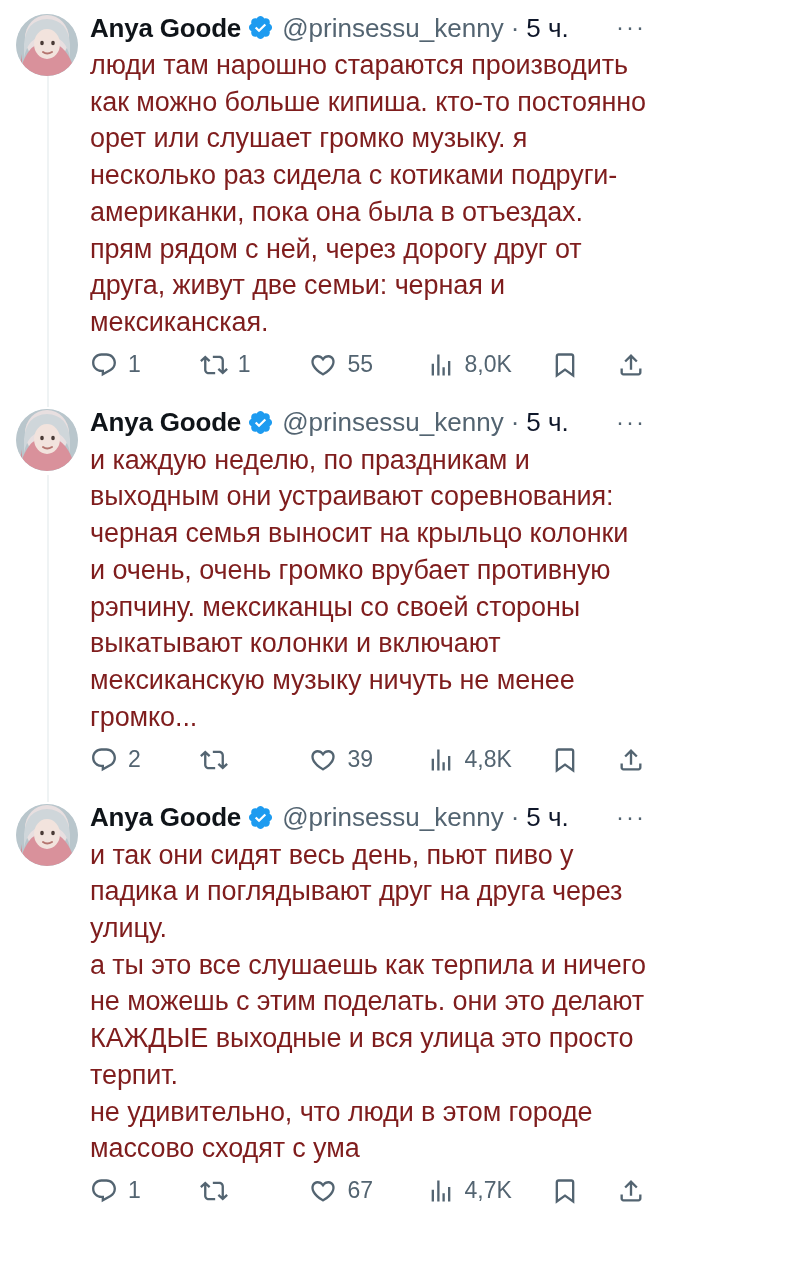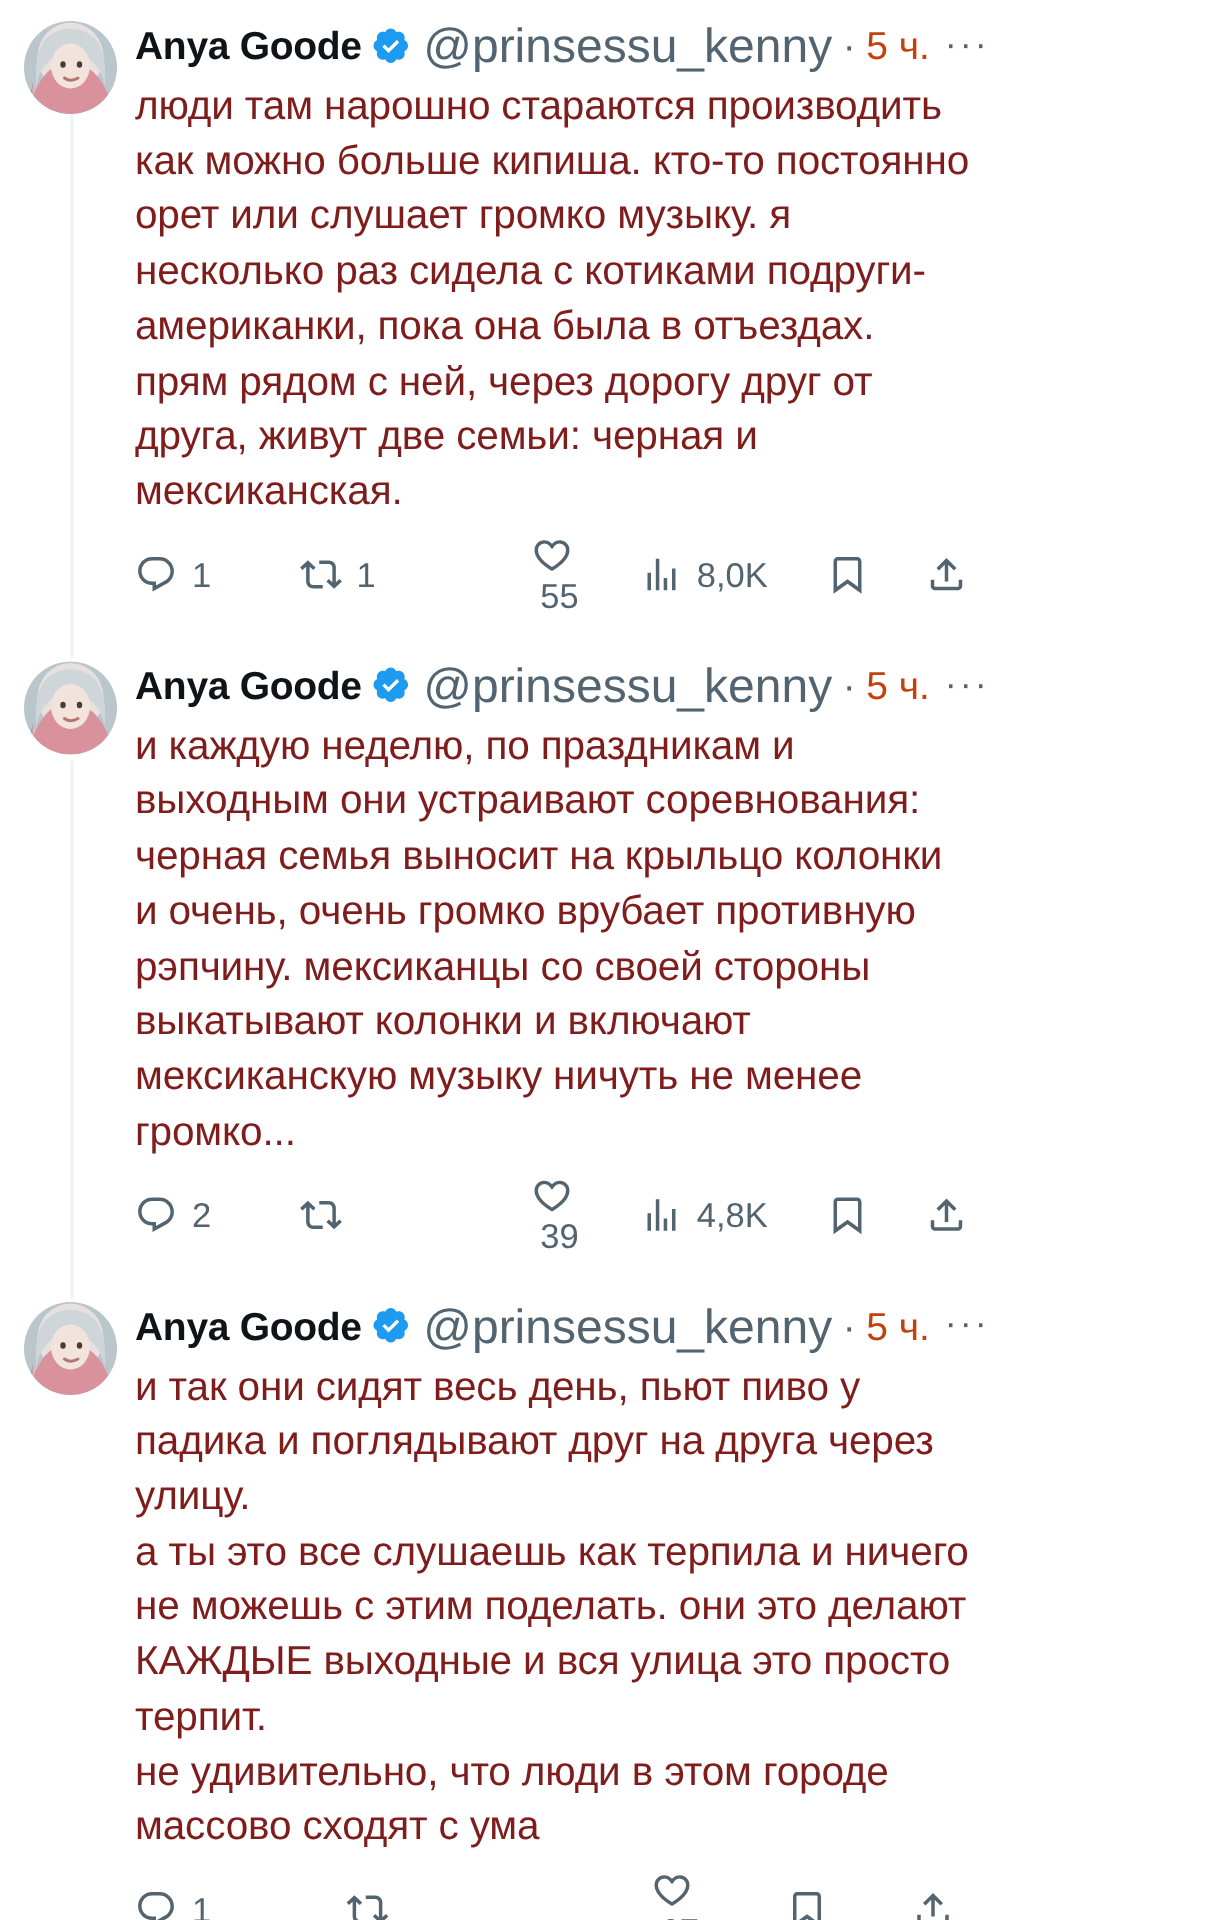--- a/index.html
+++ b/index.html
@@ -62,31 +62,31 @@
     color: #0f1419;
     letter-spacing: -0.2px;
   }
   .verified {
     margin-left: 6px;
     display: inline-flex;
     align-items: center;
   }
   .handle {
     margin-left: 8px;
-    font-size: 32px;
+    font-size: 26px;
     color: #536471;
   }
   .dotsep {
     margin: 0 7px;
     font-size: 26px;
     color: #536471;
   }
   .time {
     font-size: 26px;
-    color: #c2410c;
+    color: #0f172a;
   }
   .more {
     margin-left: auto;
     color: #536471;
     font-size: 24px;
     line-height: 0.6;
     letter-spacing: 2px;
     padding-left: 10px;
   }
   .text {
@@ -110,21 +110,21 @@
     color: #536471;
     font-size: 23px;
   }
   .act .cnt {
     margin-left: 10px;
     color: #536471;
     font-size: 23px;
   }
   .a-reply { width: 150px; }
   .a-retweet { width: 150px; }
-  .a-like { width: 160px; flex-direction: column; }
+  .a-like { width: 160px; }
   .a-views { width: 170px; }
   .a-bookmark { width: 90px; }
   .a-share { width: 40px; }
   .icon { display: inline-flex; align-items: center; justify-content: center; }
 </style>
 </head>
 <body>
 
 <div class="feed">
 
@@ -368,20 +368,28 @@
           <span class="cnt"></span>
         </div>
         <div class="act a-like">
           <span class="icon">
             <svg width="28" height="28" viewBox="0 0 24 24" aria-hidden="true">
                 <path fill="#536471" d="M16.697 5.5c-1.222-.06-2.679.51-3.89 2.16l-.805 1.09-.806-1.09C9.984 6.01 8.526 5.44 7.304 5.5c-1.243.07-2.349.78-2.91 1.91-.552 1.12-.633 2.78.479 4.82 1.074 1.97 3.257 4.27 7.129 6.61 3.87-2.34 6.052-4.64 7.126-6.61 1.111-2.04 1.03-3.7.477-4.82-.561-1.13-1.666-1.84-2.908-1.91zm4.187 7.69c-1.351 2.48-4.001 5.12-8.379 7.67l-.503.3-.504-.3c-4.379-2.55-7.029-5.19-8.382-7.67-1.36-2.5-1.41-4.86-.514-6.67.887-1.79 2.647-2.91 4.601-3.01 1.651-.09 3.368.56 4.798 2.01 1.429-1.45 3.146-2.1 4.796-2.01 1.954.1 3.714 1.22 4.601 3.01.896 1.81.846 4.17-.514 6.67z"></path>
               </svg>
           </span>
           <span class="cnt">67</span>
         </div>
+        <div class="act a-views">
+          <span class="icon">
+            <svg width="28" height="28" viewBox="0 0 24 24" aria-hidden="true">
+                <path fill="#536471" d="M8.75 21V3h2v18h-2zM18 21V8.5h2V21h-2zM4 21l.004-10h2L6 21H4zm9.248 0v-7h2v7h-2z"></path>
+              </svg>
+          </span>
+          <span class="cnt">4,7K</span>
+        </div>
         <div class="act a-bookmark">
           <span class="icon">
             <svg width="28" height="28" viewBox="0 0 24 24" aria-hidden="true">
                 <path fill="#536471" d="M4 4.5C4 3.12 5.119 2 6.5 2h11C18.881 2 20 3.12 20 4.5v18.44l-8-5.71-8 5.71V4.5zM6.5 4c-.276 0-.5.22-.5.5v14.56l6-4.29 6 4.29V4.5c0-.28-.224-.5-.5-.5h-11z"></path>
               </svg>
           </span>
         </div>
         <div class="act a-share">
           <span class="icon">
             <svg width="28" height="28" viewBox="0 0 24 24" aria-hidden="true">

